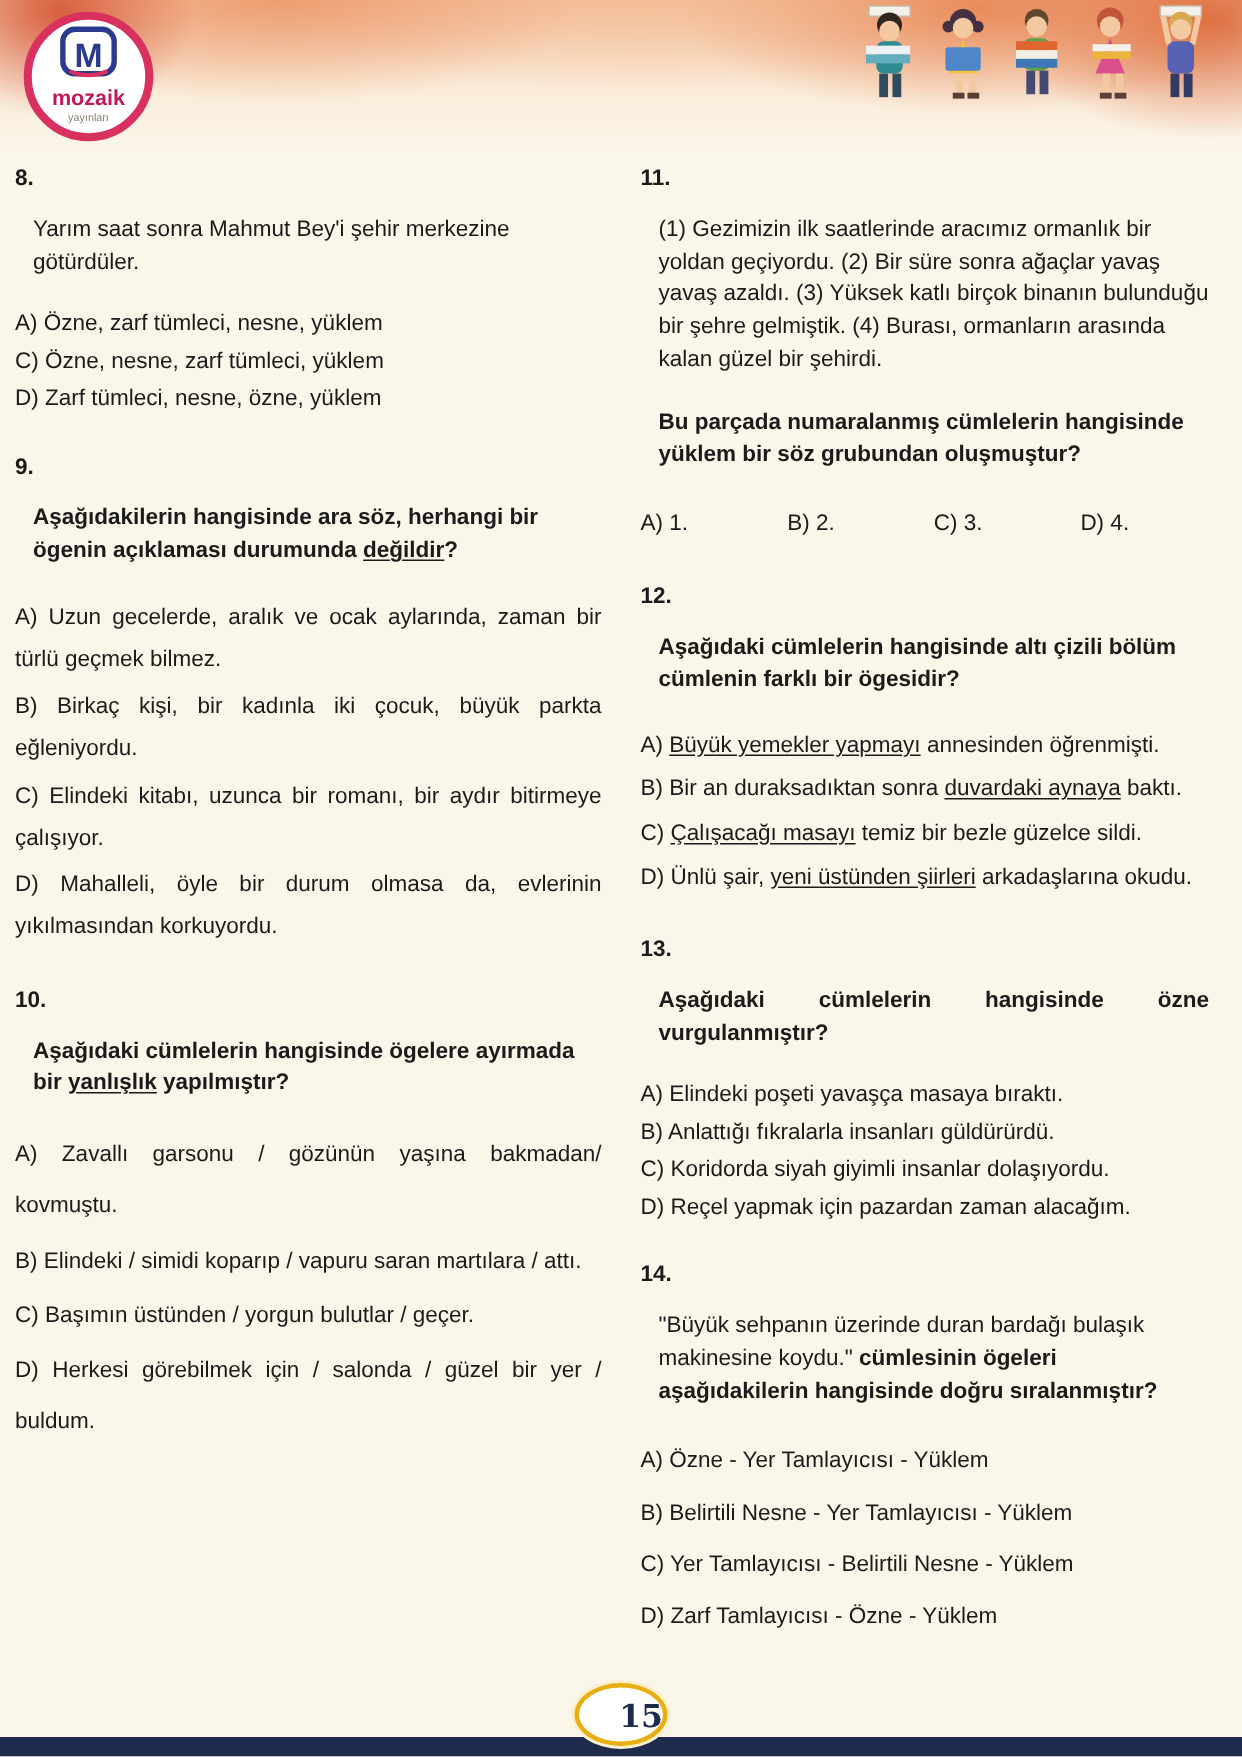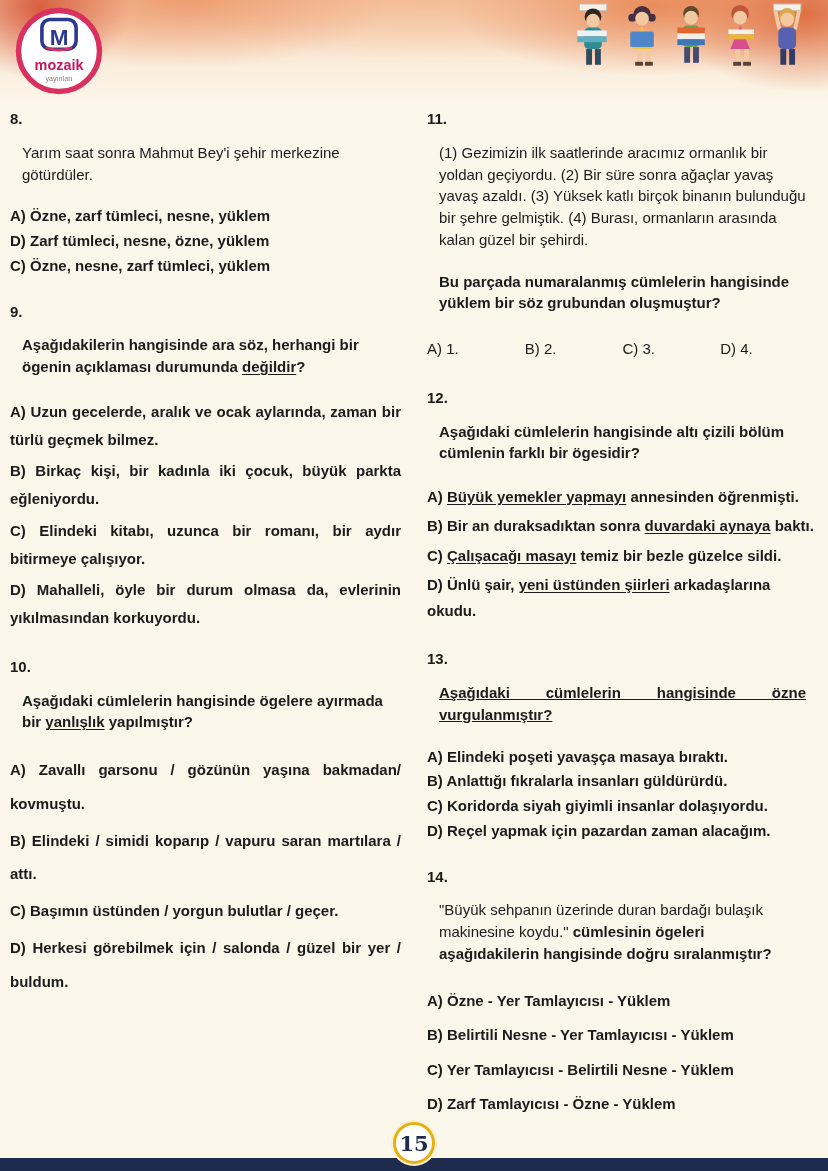--- a/index.html
+++ b/index.html
@@ -24,35 +24,35 @@
   .logo  { position: absolute; top: 6px;  left: 14px; width: 90px;  height: 90px;  z-index: 2; }
   .kids  { position: absolute; top: 2px;  right: 4px; width: 258px; height: 102px; z-index: 2; }
 
   .content { position: absolute; top: 108px; left: 10px; width: 808px; display: flex; gap: 26px; }
   .col { flex: 1; min-width: 0; }
   p { margin: 12px; }
   .question { margin-bottom: 24px; font-size: 15px; line-height: 1.45; }
   .qnum   { font-weight: bold; margin-bottom: 3px; }
   .stem   { font-weight: bold; }
   .gap-top { margin-top: 20px; }
-  .options { margin-top: 20px; font-weight: bold; }
+  .options { margin-top: 20px; }
   .option  { margin-bottom: 3px; }
   .spread-sm .option { line-height: 1.85; text-align: justify; margin-bottom: 4px; }
   .spread-lg .option { line-height: 2.25; text-align: justify; }
   .spread-md .option { line-height: 2.1; }
   .q12 .option { line-height: 1.75; }
-  .just { text-align: justify; text-decoration: underline; }
+  .just { text-align: justify; }
   .options-row { display: grid; grid-template-columns: repeat(4, 1fr); margin-top: 24px; }
   u { text-underline-offset: 2px; }
 
   .page-badge {
     position: absolute; left: 50%; bottom: 7px; transform: translateX(-50%);
-    width: 42px; height: 42px; border-radius: 50%;
+    width: 62px; height: 42px; border-radius: 50%;
     background: #fff; border: 3px solid #e9af12;
-    display: flex; align-items: center; justify-content: center;
+    display: flex; align-items: center; justify-content: flex-end;
     font-family: "DejaVu Serif", serif; font-weight: bold; font-size: 21px; color: #1e2b4d;
     z-index: 3; box-shadow: 0 0 0 2px #fbf0cd;
   }
   .bottom-bar { position: absolute; left: 0; right: 0; bottom: 0; height: 13px; background: #1e2b4d; z-index: 1; }
 </style>
 </head>
 <body>
 
 <div class="top-wash"></div>
 
@@ -122,22 +122,22 @@
 
 <div class="content">
 
   <div class="col">
 
     <section class="question">
       <div class="qnum">8.</div>
       <p class="intro">Yarım saat sonra Mahmut Bey'i şehir merkezine götürdüler.</p>
       <div class="options">
         <div class="option">A) Özne, zarf tümleci, nesne, yüklem</div>
+        <div class="option">C) Özne, nesne, zarf tümleci, yüklem</div>
         <div class="option">D) Zarf tümleci, nesne, özne, yüklem</div>
-        <div class="option">C) Özne, nesne, zarf tümleci, yüklem</div>
       </div>
     </section>
 
     <section class="question">
       <div class="qnum">9.</div>
       <p class="stem">Aşağıdakilerin hangisinde ara söz, herhangi bir ögenin açıklaması durumunda <u>değildir</u>?</p>
       <div class="options spread-sm">
         <div class="option">A) Uzun gecelerde, aralık ve ocak aylarında, zaman bir türlü geçmek bilmez.</div>
         <div class="option">B) Birkaç kişi, bir kadınla iki çocuk, büyük parkta eğleniyordu.</div>
         <div class="option">C) Elindeki kitabı, uzunca bir romanı, bir aydır bitirmeye çalışıyor.</div>

